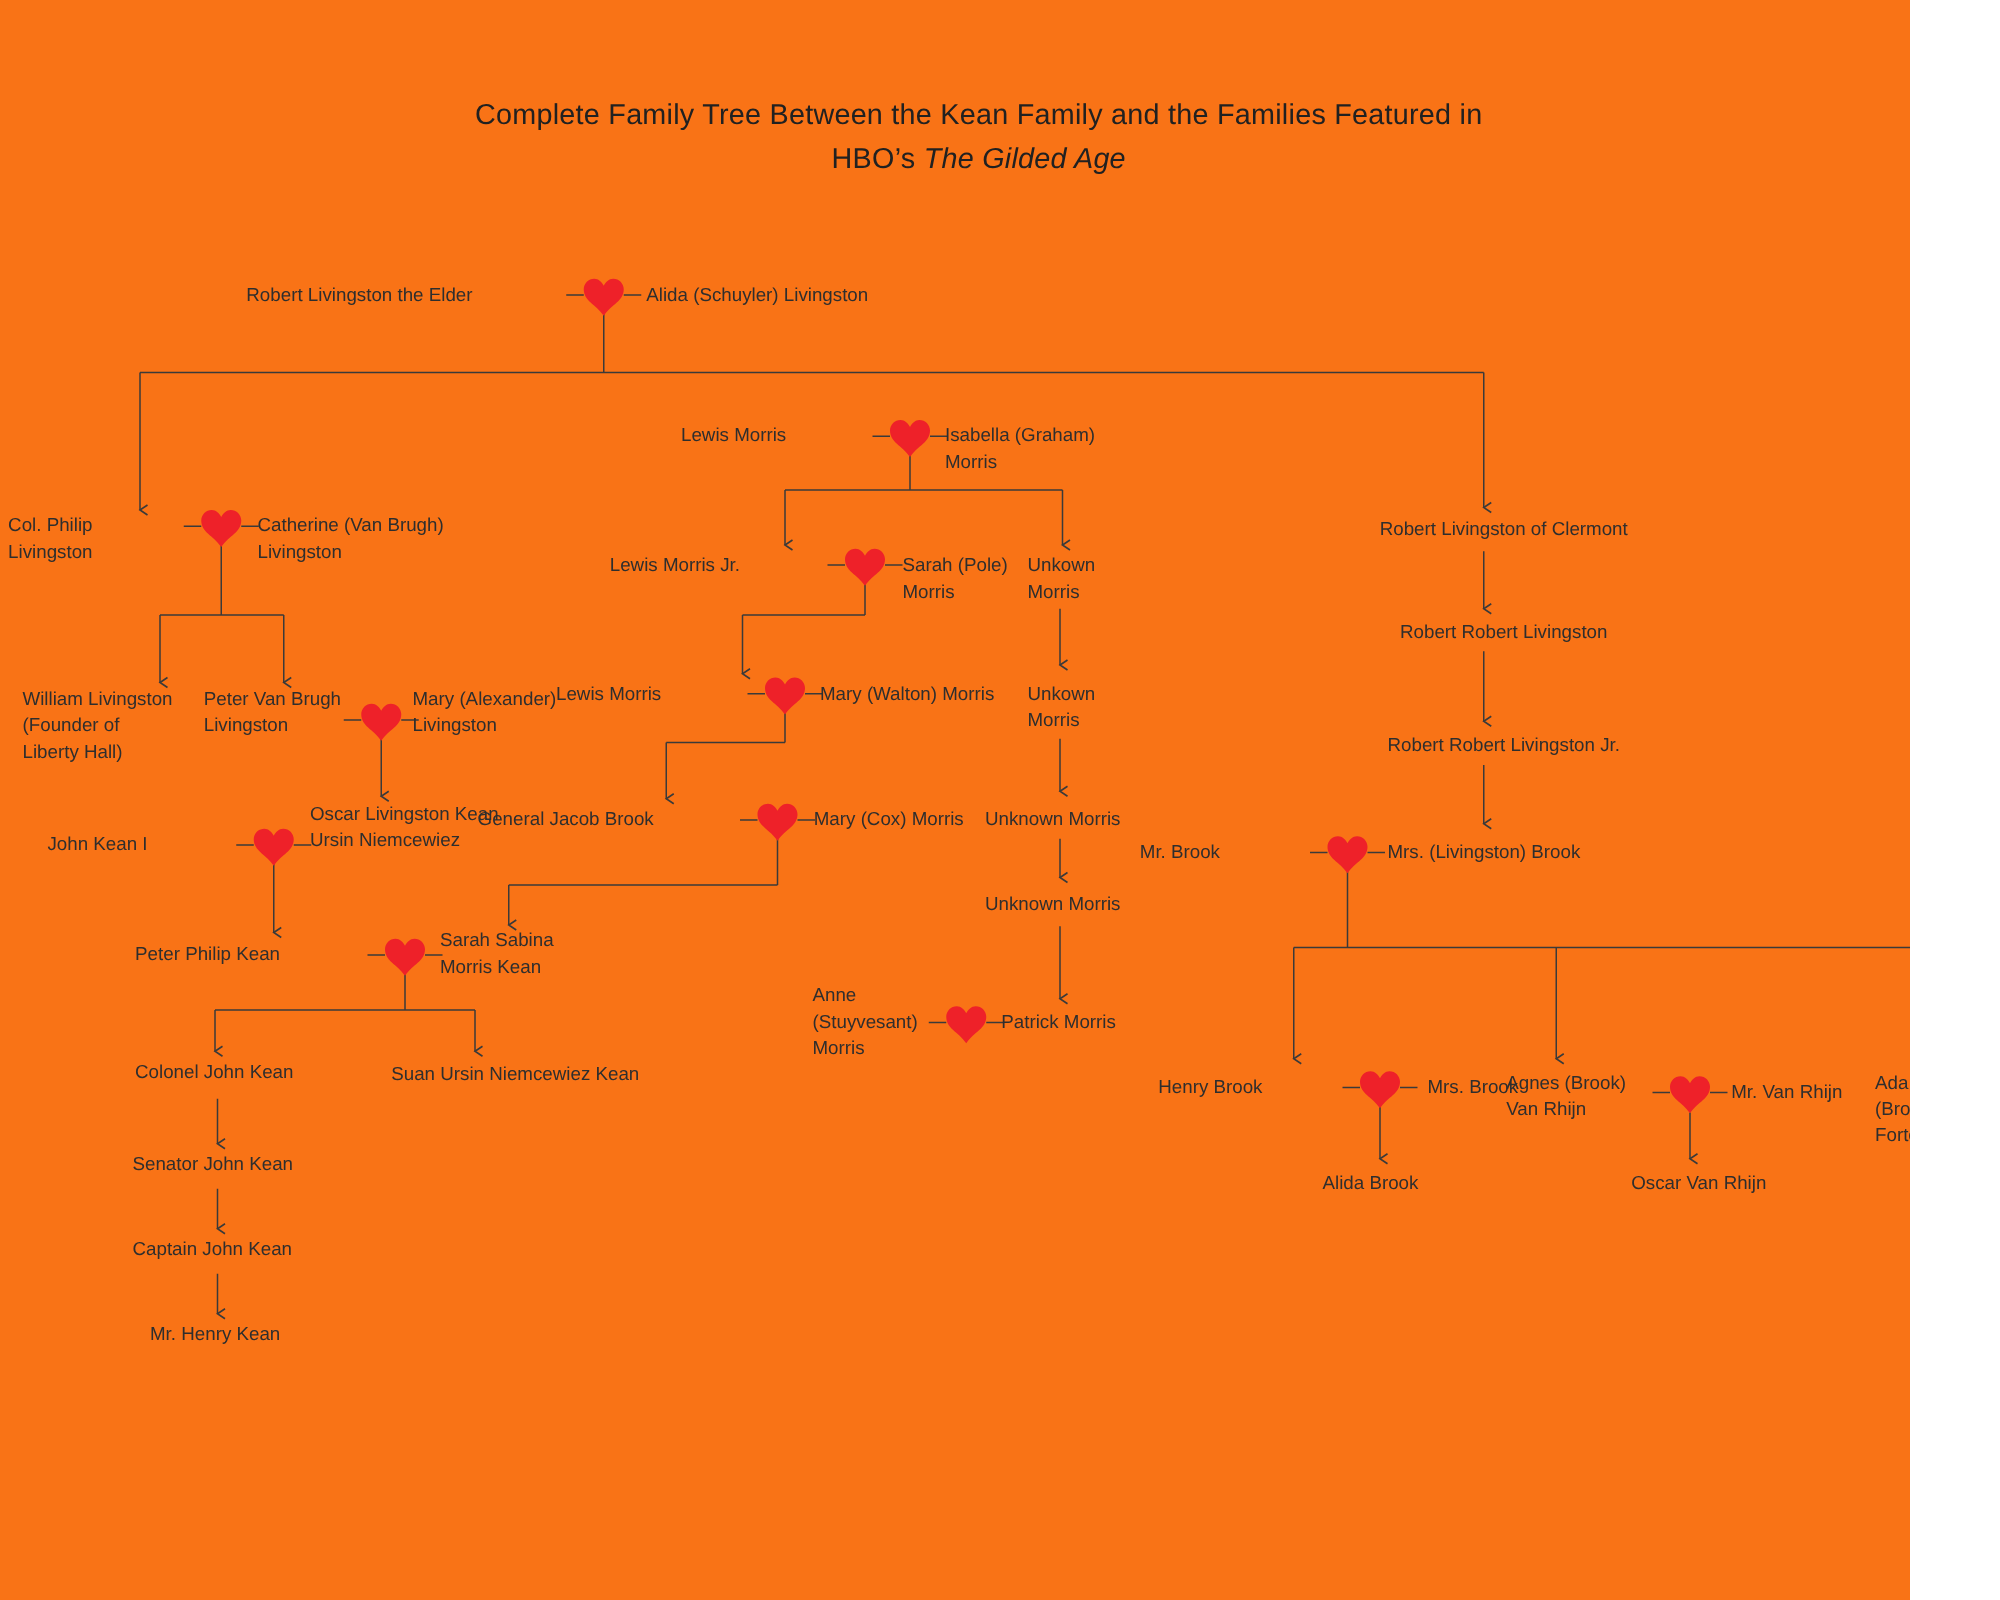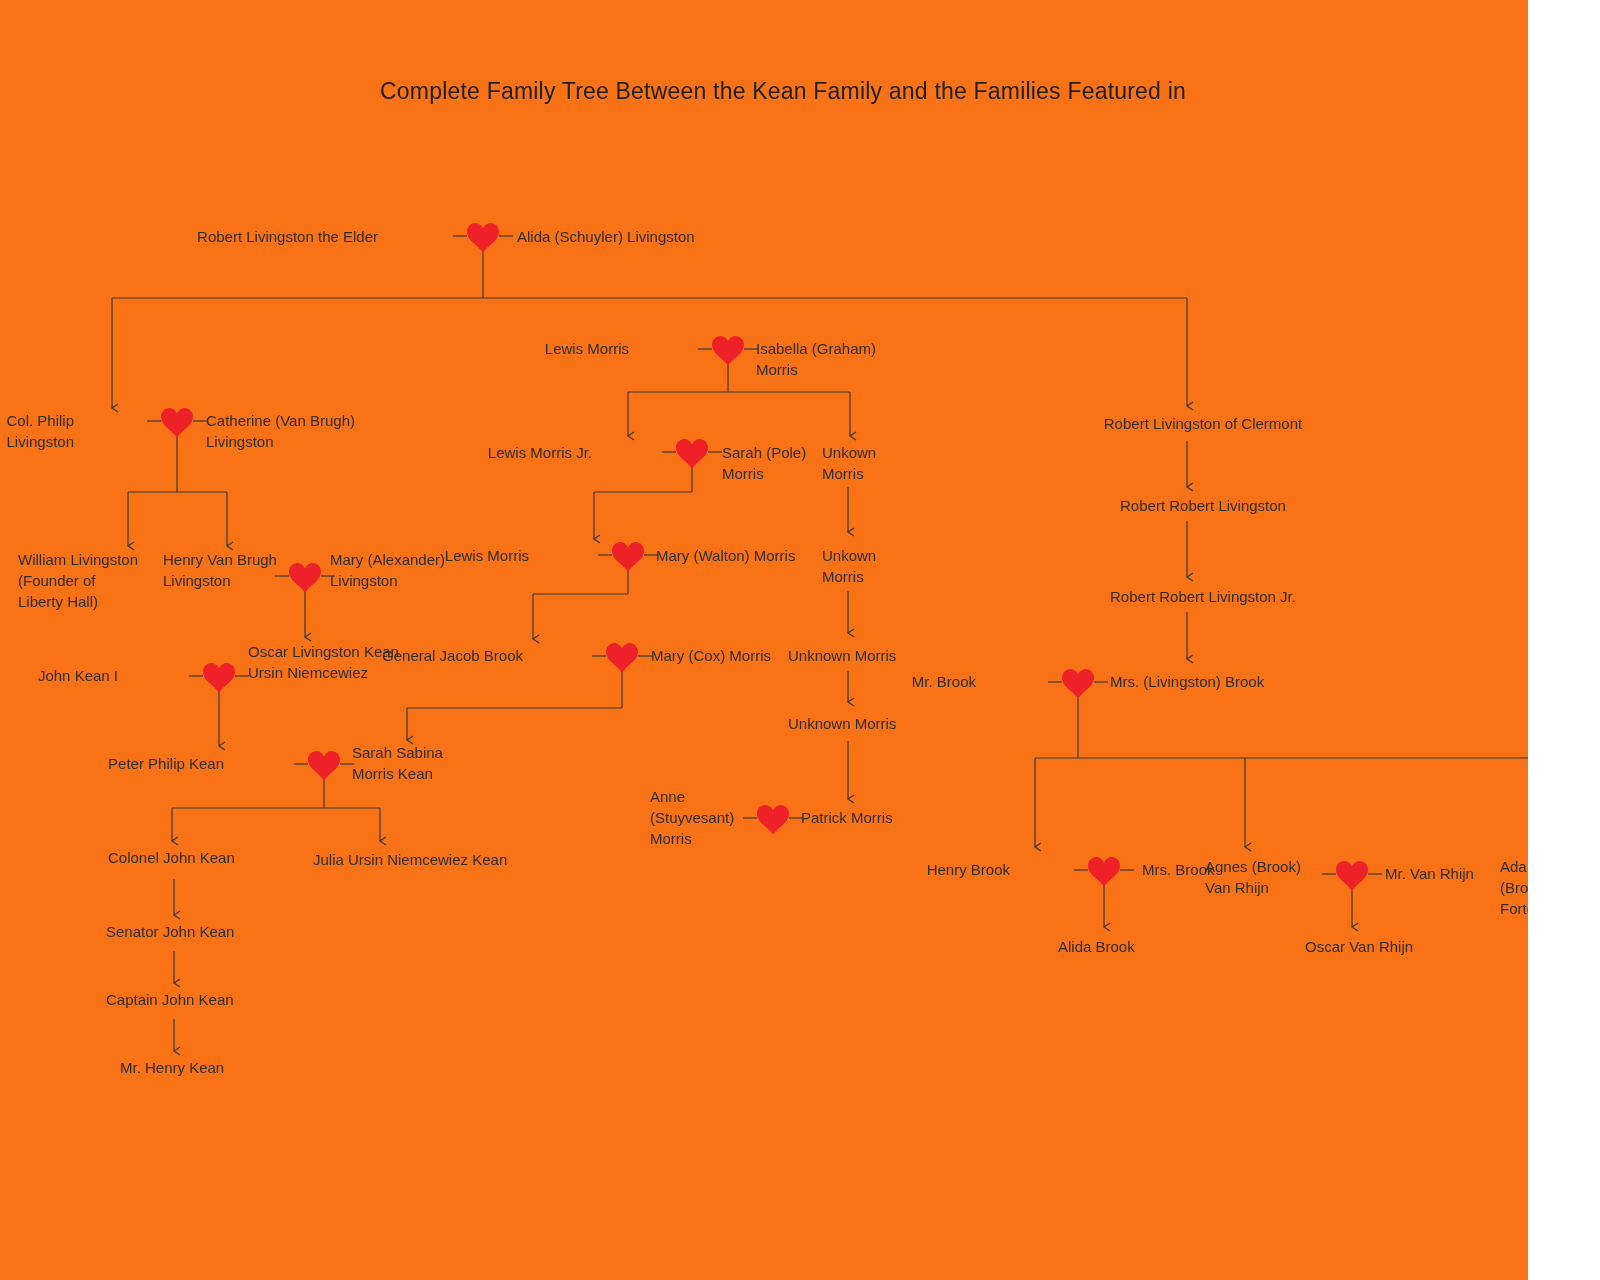--- a/index.html
+++ b/index.html
@@ -32,20 +32,21 @@
     white-space:pre-line;letter-spacing:0.2px;
   }
 </style>
 </head>
 <body>
 
 <div id="canvas">
 
   <div id="title">
     <div><span>Complete Family Tree Between the Kean Family and the Families Featured in</span></div>
+    <div><span>HBO’s </span><span class="italic">The Gilded Age</span></div>
   </div>
 
   <svg id="lines-layer" width="1600" height="1280" viewBox="0 0 1600 1280" xmlns="http://www.w3.org/2000/svg">
     <defs>
       <marker id="arrowhead" markerUnits="userSpaceOnUse" markerWidth="14" markerHeight="14" refX="5" refY="8" orient="auto-start-reverse">
         <path d="M1,2 L5,8 L9,2" fill="none" stroke="#3a3a3a" stroke-width="1.3"></path>
       </marker>
     </defs>
     <g id="edges-group">
         <line x1="483" y1="251" x2="483" y2="298" stroke="#3a3a3a" stroke-width="1.2"></line>
@@ -164,32 +165,32 @@
 
   <div id="labels-layer">
       <div class="person align-right" style="right: 1150px; top: 226px;">Robert Livingston the Elder</div>
       <div class="person align-left" style="left: 517px; top: 226px;">Alida (Schuyler) Livingston</div>
       <div class="person align-right" style="right: 1454px; top: 410px;">Col. Philip Livingston</div>
       <div class="person align-left" style="left: 206px; top: 410px;">Catherine (Van Brugh)
 Livingston</div>
       <div class="person align-left" style="left: 18px; top: 549px;">William Livingston
 (Founder of
 Liberty Hall)</div>
-      <div class="person align-left" style="left: 163px; top: 549px;">Henry Van Brugh
+      <div class="person align-left" style="left: 163px; top: 549px;">Peter Van Brugh
 Livingston</div>
       <div class="person align-left" style="left: 330px; top: 549px;">Mary (Alexander)
 Livingston</div>
       <div class="person align-right" style="right: 1410px; top: 665px;">John Kean I</div>
       <div class="person align-left" style="left: 248px; top: 641px;">Oscar Livingston Kean
 Ursin Niemcewiez</div>
       <div class="person align-right" style="right: 1304px; top: 753px;">Peter Philip Kean</div>
       <div class="person align-left" style="left: 352px; top: 742px;">Sarah Sabina
 Morris Kean</div>
       <div class="person align-left" style="left: 108px; top: 847px;">Colonel John Kean</div>
-      <div class="person align-left" style="left: 313px; top: 849px;">Julia Ursin Niemcewiez Kean</div>
+      <div class="person align-left" style="left: 313px; top: 849px;">Suan Ursin Niemcewiez Kean</div>
       <div class="person align-left" style="left: 106px; top: 921px;">Senator John Kean</div>
       <div class="person align-left" style="left: 106px; top: 989px;">Captain John Kean</div>
       <div class="person align-left" style="left: 120px; top: 1057px;">Mr. Henry Kean</div>
       <div class="person align-right" style="right: 899px; top: 338px;">Lewis Morris</div>
       <div class="person align-left" style="left: 756px; top: 338px;">Isabella (Graham)
 Morris</div>
       <div class="person align-right" style="right: 936px; top: 442px;">Lewis Morris Jr.</div>
       <div class="person align-left" style="left: 722px; top: 442px;">Sarah (Pole)
 Morris</div>
       <div class="person align-left" style="left: 822px; top: 442px;">Unkown

